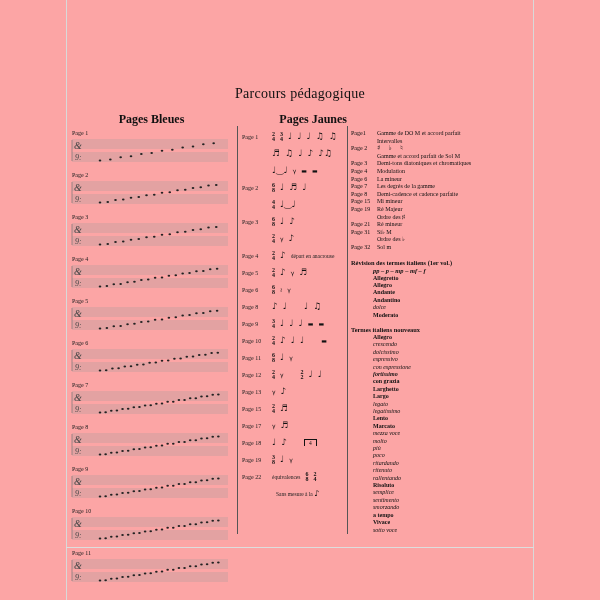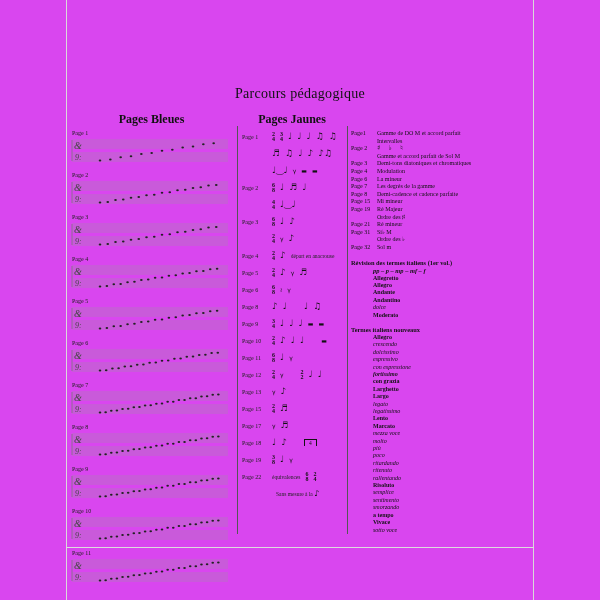--- a/index.html
+++ b/index.html
@@ -1,27 +1,27 @@
 <!DOCTYPE html>
 <html><head>
 <meta charset="utf-8">
 <style>
   html,body{margin:0;padding:0;background:#fff;width:600px;height:600px;overflow:hidden;}
-  #canvas{position:relative;width:600px;height:600px;background:#d946ef;
+  #canvas{position:relative;width:600px;height:600px;background:#fca5a5;
           font-family:"Liberation Serif", serif;color:#111;}
   
   #sheet{position:absolute;left:66px;top:0;width:468px;height:600px;
          border-left:1px solid #d9d9d9;border-right:1px solid #d9d9d9;box-sizing:border-box;}
   #sheet-bottom{position:absolute;left:66px;top:547px;width:468px;height:0;border-top:1px solid #dddddd;}
   
   .doc-title{position:absolute;left:0;top:86px;width:468px;text-align:center;
              font-size:14px;letter-spacing:.3px;}
   .col-header{position:absolute;top:112px;font-weight:bold;font-size:12px;text-align:center;}
   #hdr-bleues{left:0;width:171px;}
-  #hdr-jaunes{left:171px;width:110px;}
+  #hdr-jaunes{left:171px;width:110px;text-align:right;}
   #hdr-roses{left:281px;width:187px;}
   .vdivider{position:absolute;top:126px;height:408px;width:0;border-left:1px solid #555;}
   #div1{left:171px;} #div2{left:281px;}
   
   #bleues{position:absolute;left:4px;top:130px;width:164px;}
   .staff-entry{margin-bottom:4px;}
   .staff-label{font-size:6px;color:#222;margin:0 0 1px 2px;}
   
   #jaunes{position:absolute;left:176px;top:130px;width:102px;}
   .rhythm-row{display:flex;align-items:center;min-height:13px;margin-bottom:4px;}

